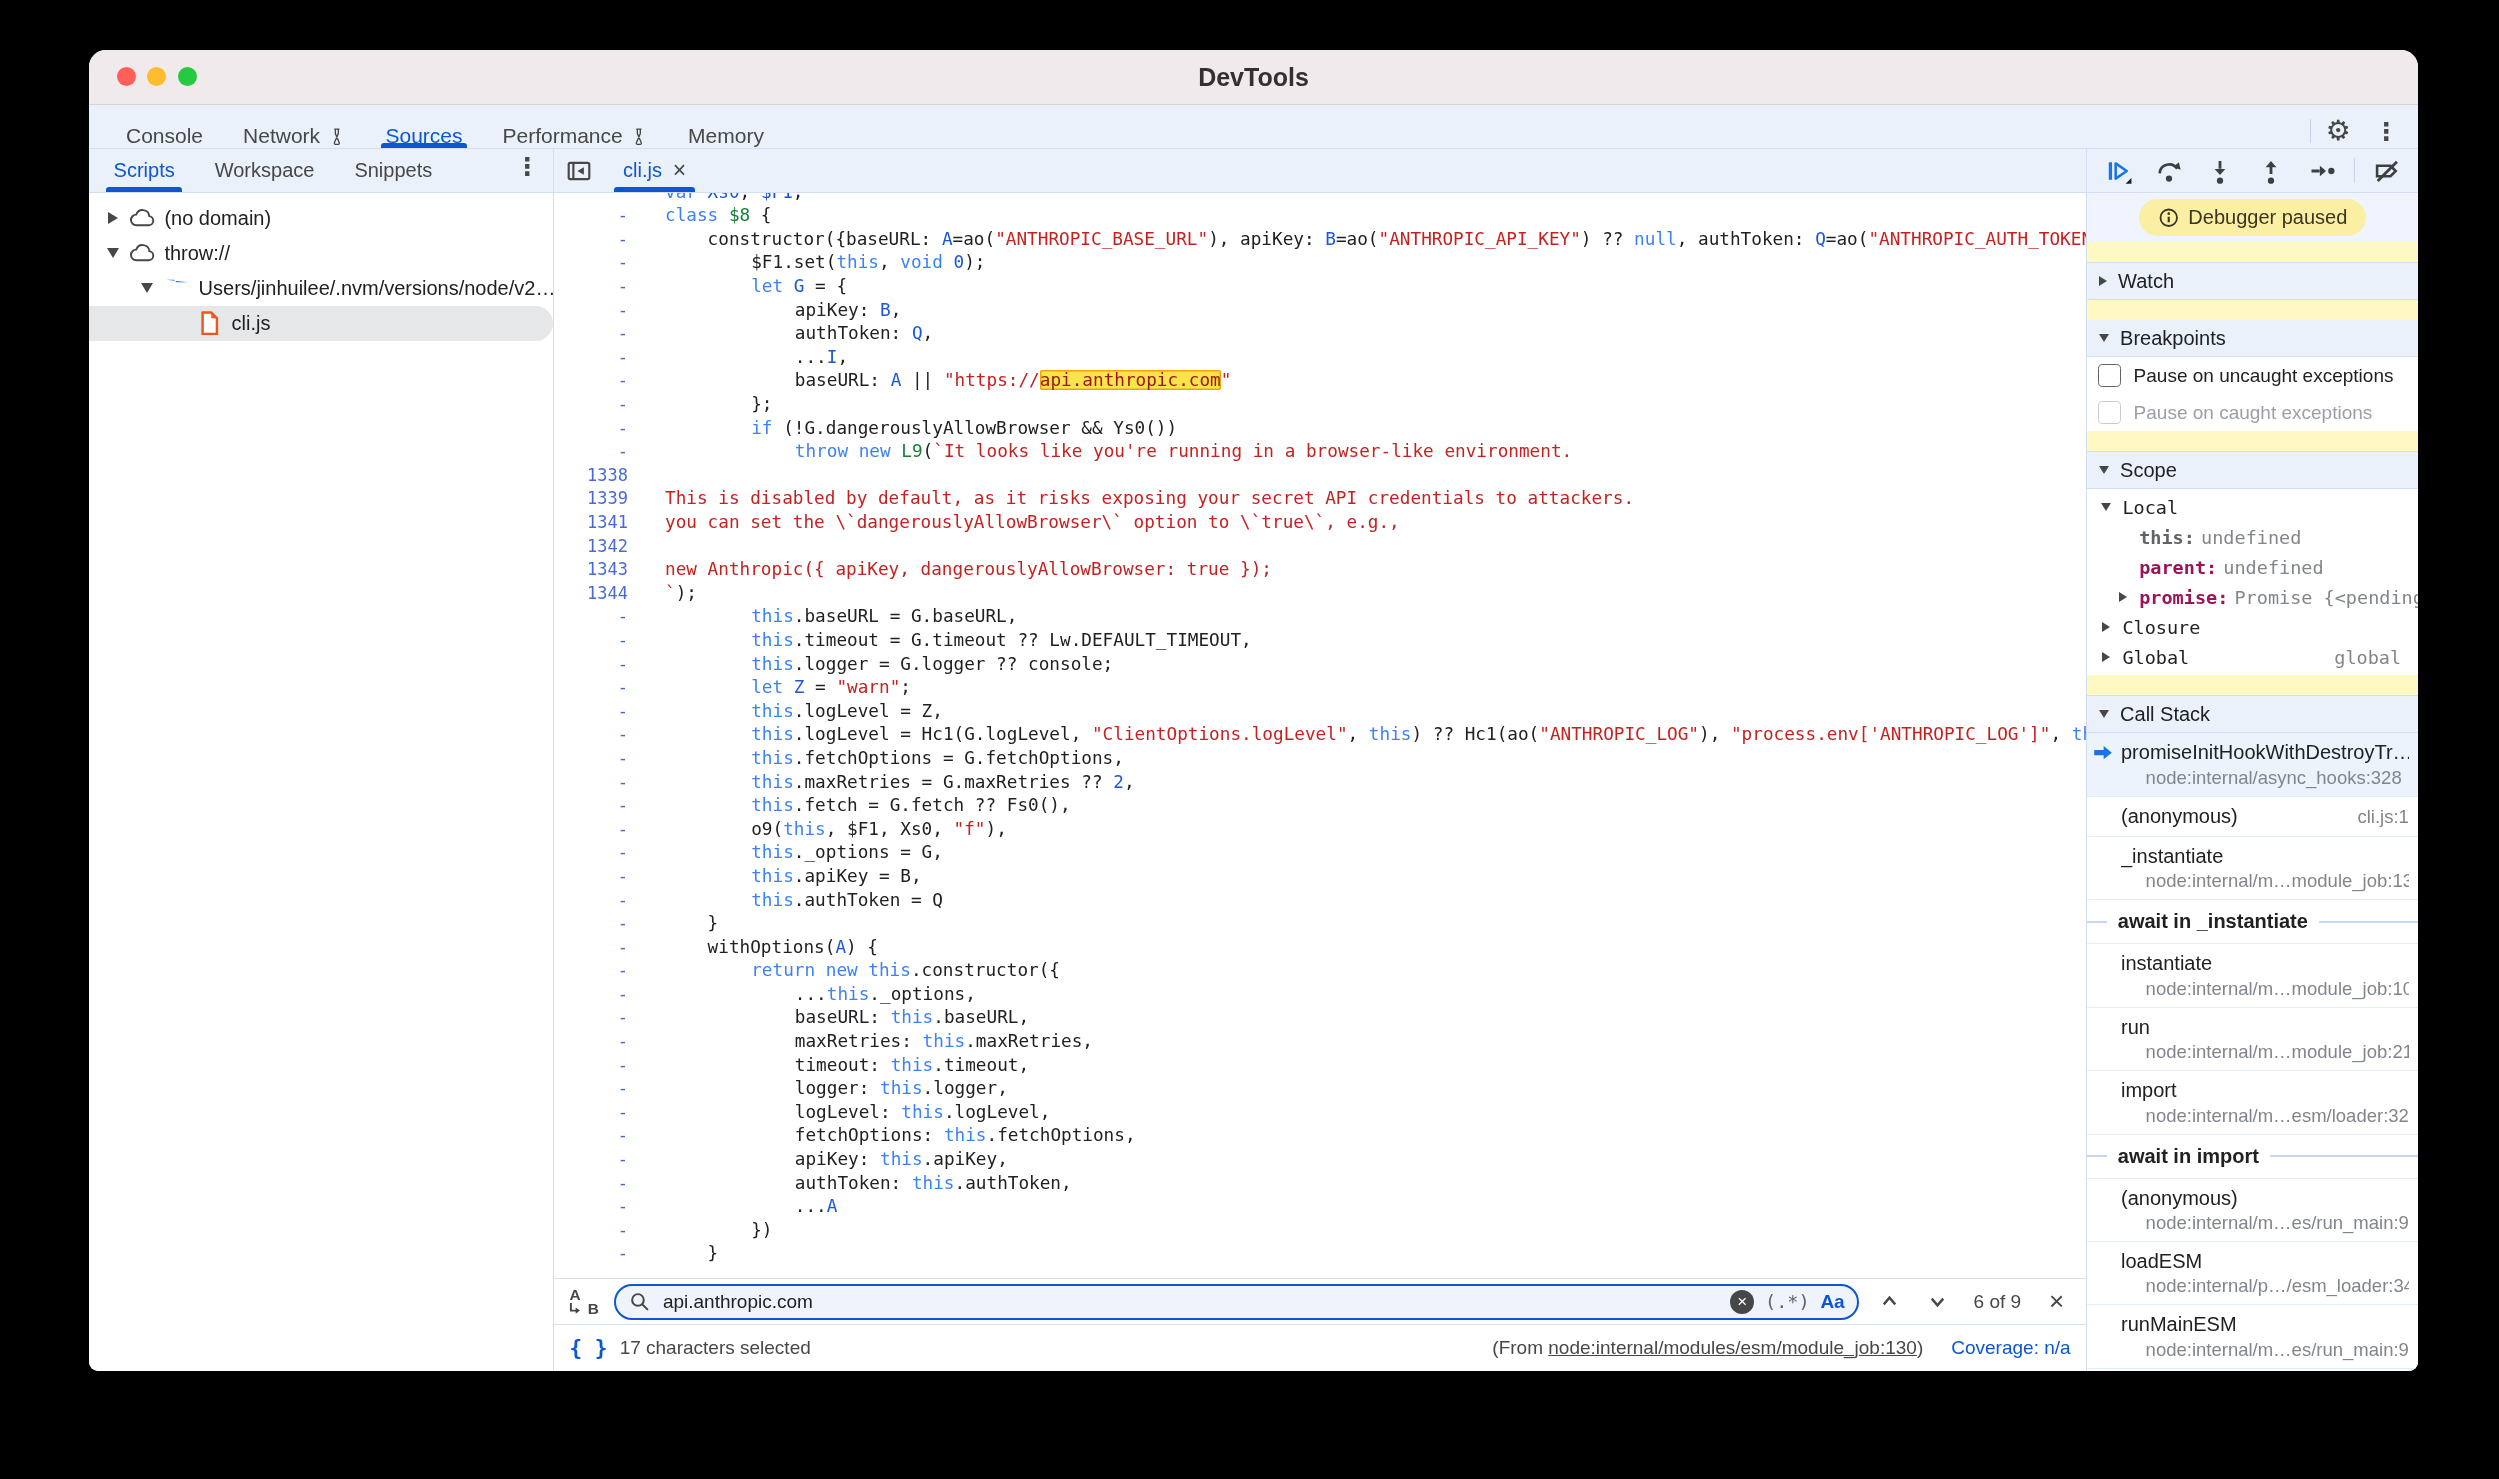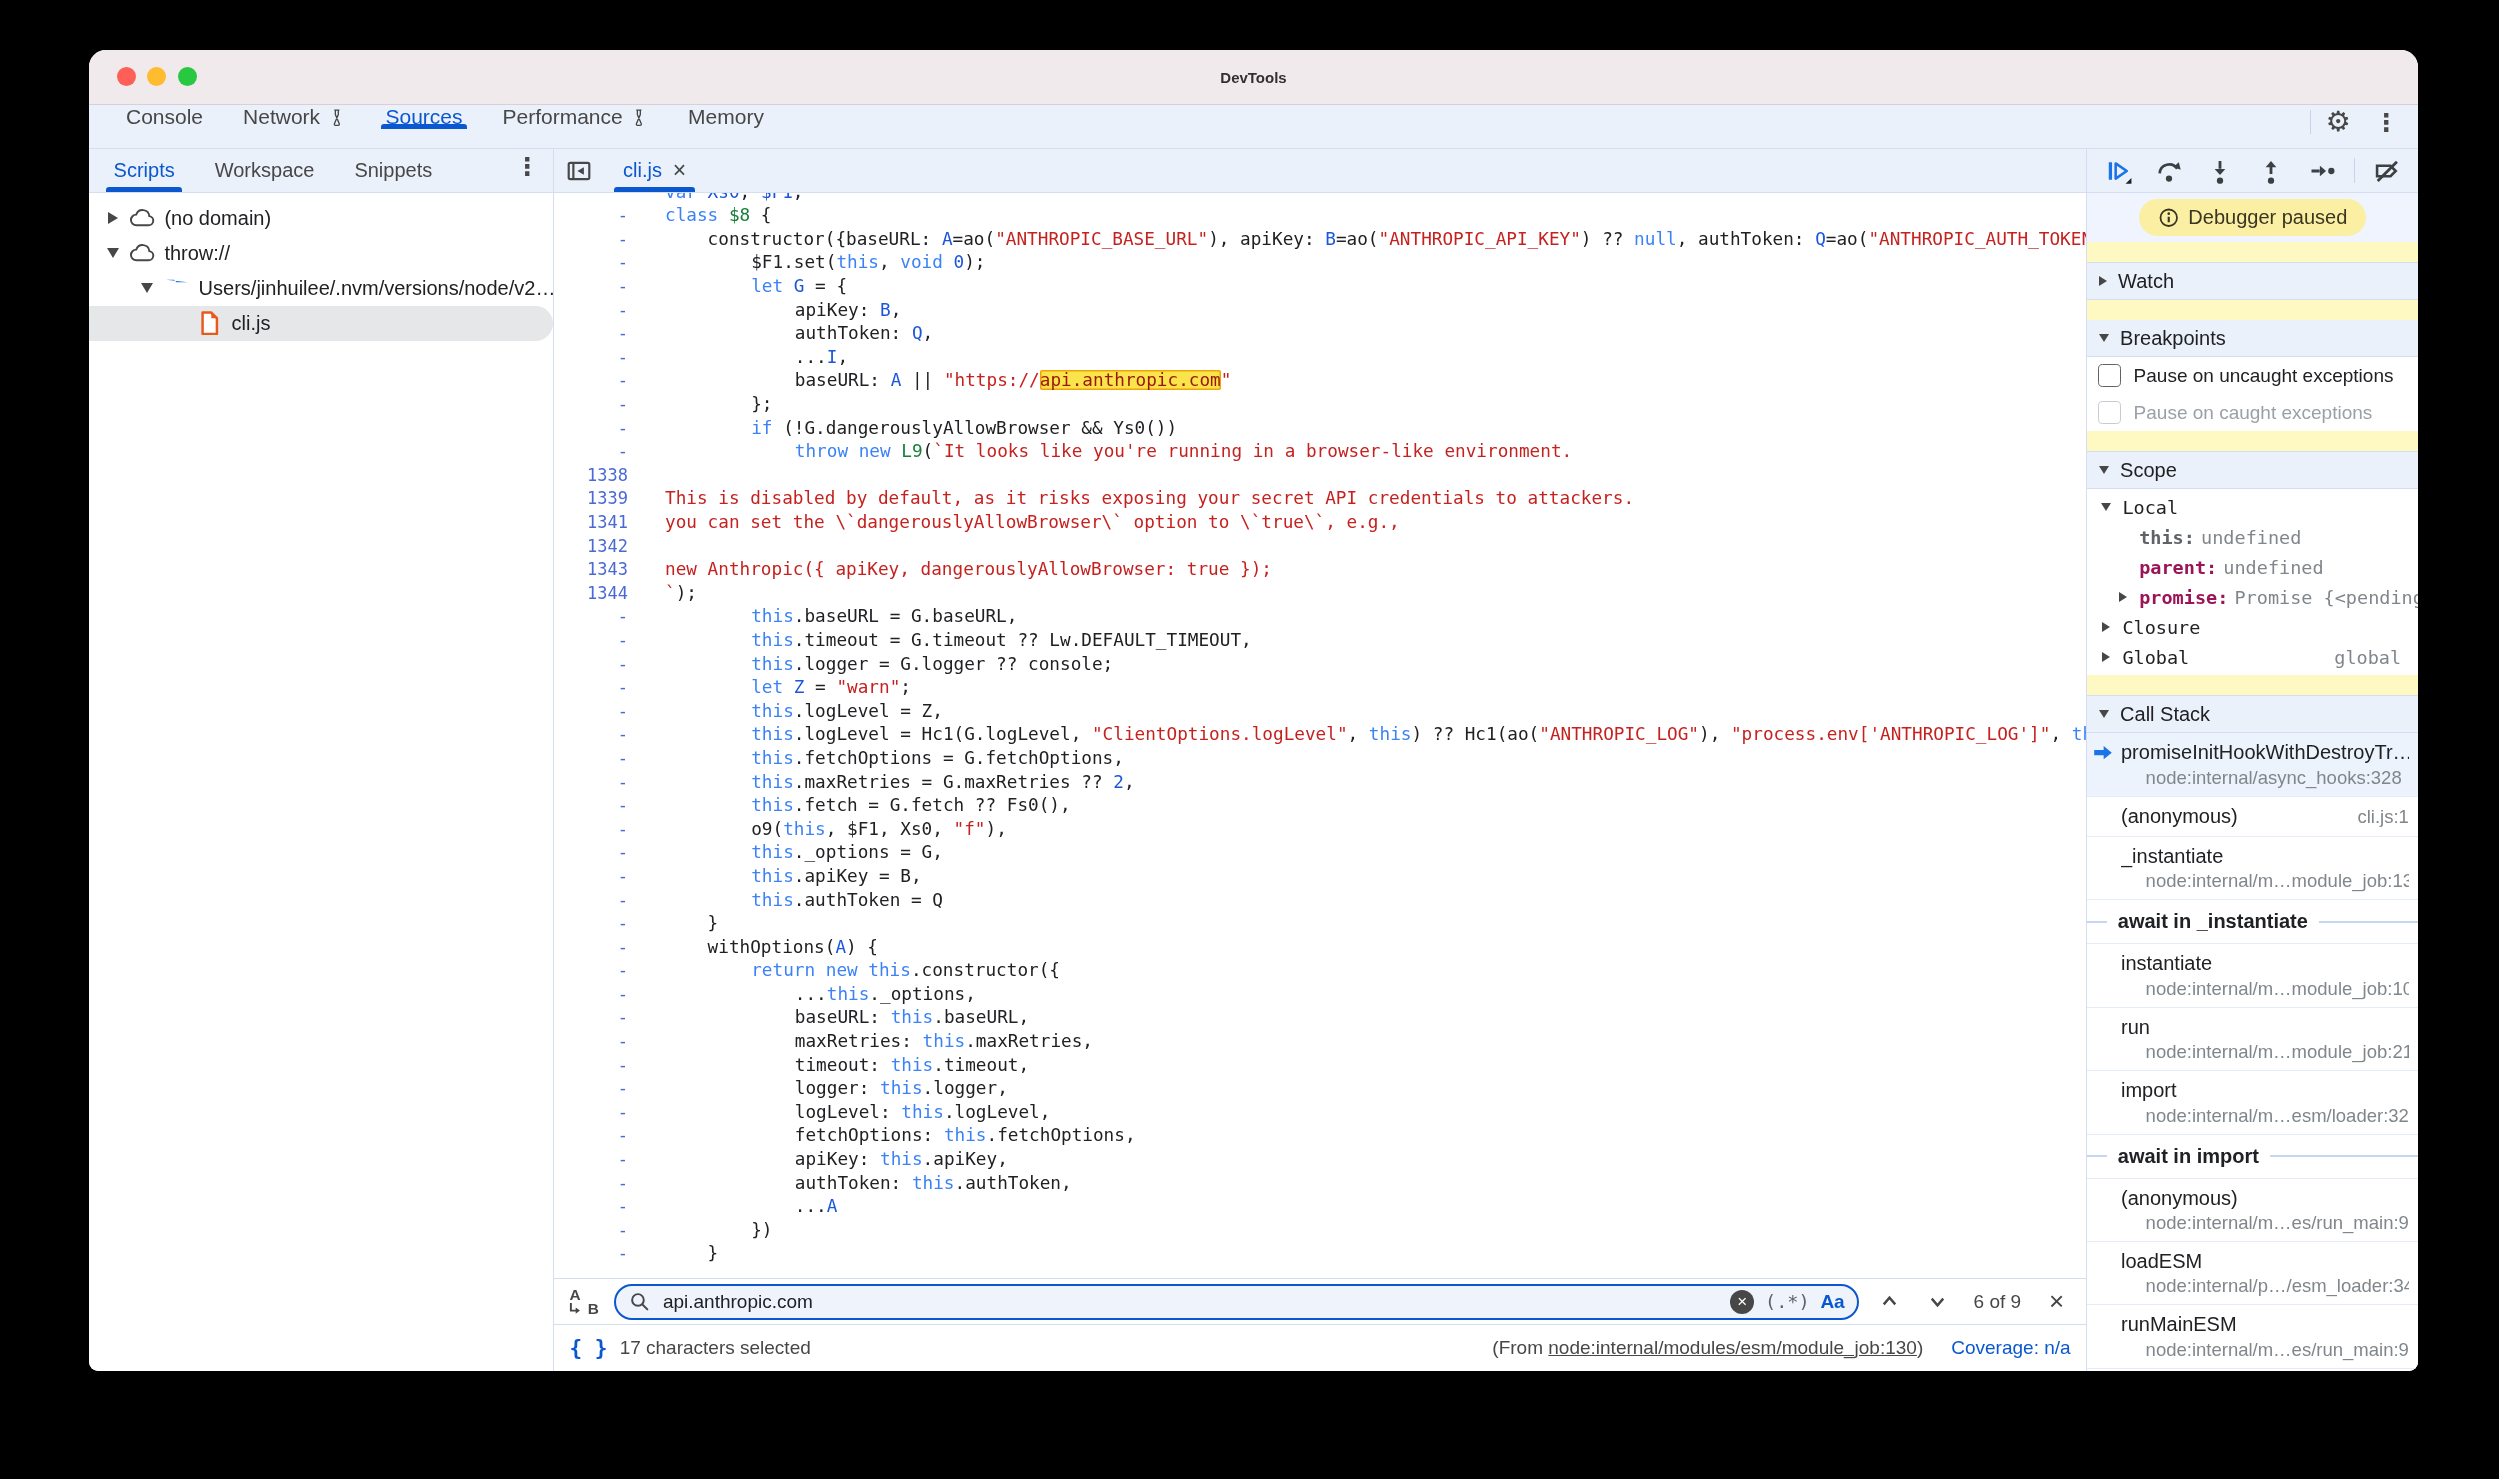--- a/index.html
+++ b/index.html
@@ -4,23 +4,23 @@
 <style>
   html,body{margin:0;padding:0;background:#000;}
   body{width:2500px;height:1479px;position:relative;font-family:"Liberation Sans",sans-serif;-webkit-font-smoothing:antialiased;}
   .window{position:absolute;left:89px;top:50px;width:2329px;height:1321px;background:#fff;border-radius:17px 17px 9.2px 9.2px;overflow:hidden;display:flex;flex-direction:column;}
   
   .titlebar{height:54px;background:#F1EAED;border-bottom:0.8px solid #D8D0D4;position:relative;flex:none;display:flex;align-items:center;}
   .tl{width:19px;height:19px;border-radius:50%;position:absolute;top:17px;}
   .tl.red{left:28px;background:#FF5F57;}
   .tl.yellow{left:58px;background:#FEBC2E;}
   .tl.green{left:89px;background:#28C840;}
-  .wtitle{position:absolute;left:0;right:0;text-align:center;font-size:15px;font-weight:700;color:#332f33;}
-  
-  .maintabs{height:43px;background:#EBF1FB;border-bottom:0.8px solid #D5DEF0;display:flex;align-items:flex-start;padding:0 10.8px 0 17px;flex:none;}
+  .wtitle{position:absolute;left:0;right:0;text-align:center;font-size:25px;font-weight:700;color:#332f33;}
+  
+  .maintabs{height:43px;background:#EBF1FB;border-bottom:0.8px solid #D5DEF0;display:flex;align-items:flex-end;padding:0 10.8px 0 17px;flex:none;}
   .mtab{display:flex;align-items:center;gap:7.7px;padding:0 20px;position:relative;font-size:21px;color:#474747;}
   .mtab.active{color:#0B57D0;}
   .mtab.active::after{content:"";position:absolute;left:15.4px;right:15.4px;bottom:0;height:4.6px;border-radius:3.1px 3.1px 0 0;background:#0B57D0;}
   .mt-right{margin-left:auto;display:flex;align-items:center;gap:6.2px;}
   .vdiv{width:0.8px;height:24.6px;background:#C9D3E8;}
   .iconbtn{width:42px;height:34px;display:flex;align-items:center;justify-content:center;color:#474747;}
   .gear{font-size:28px;line-height:1;font-family:"DejaVu Sans",sans-serif;}
   .kebab{font-size:24.6px;font-weight:700;font-family:"DejaVu Sans",sans-serif;}
   
   .content{flex:1;display:flex;min-height:0;}

